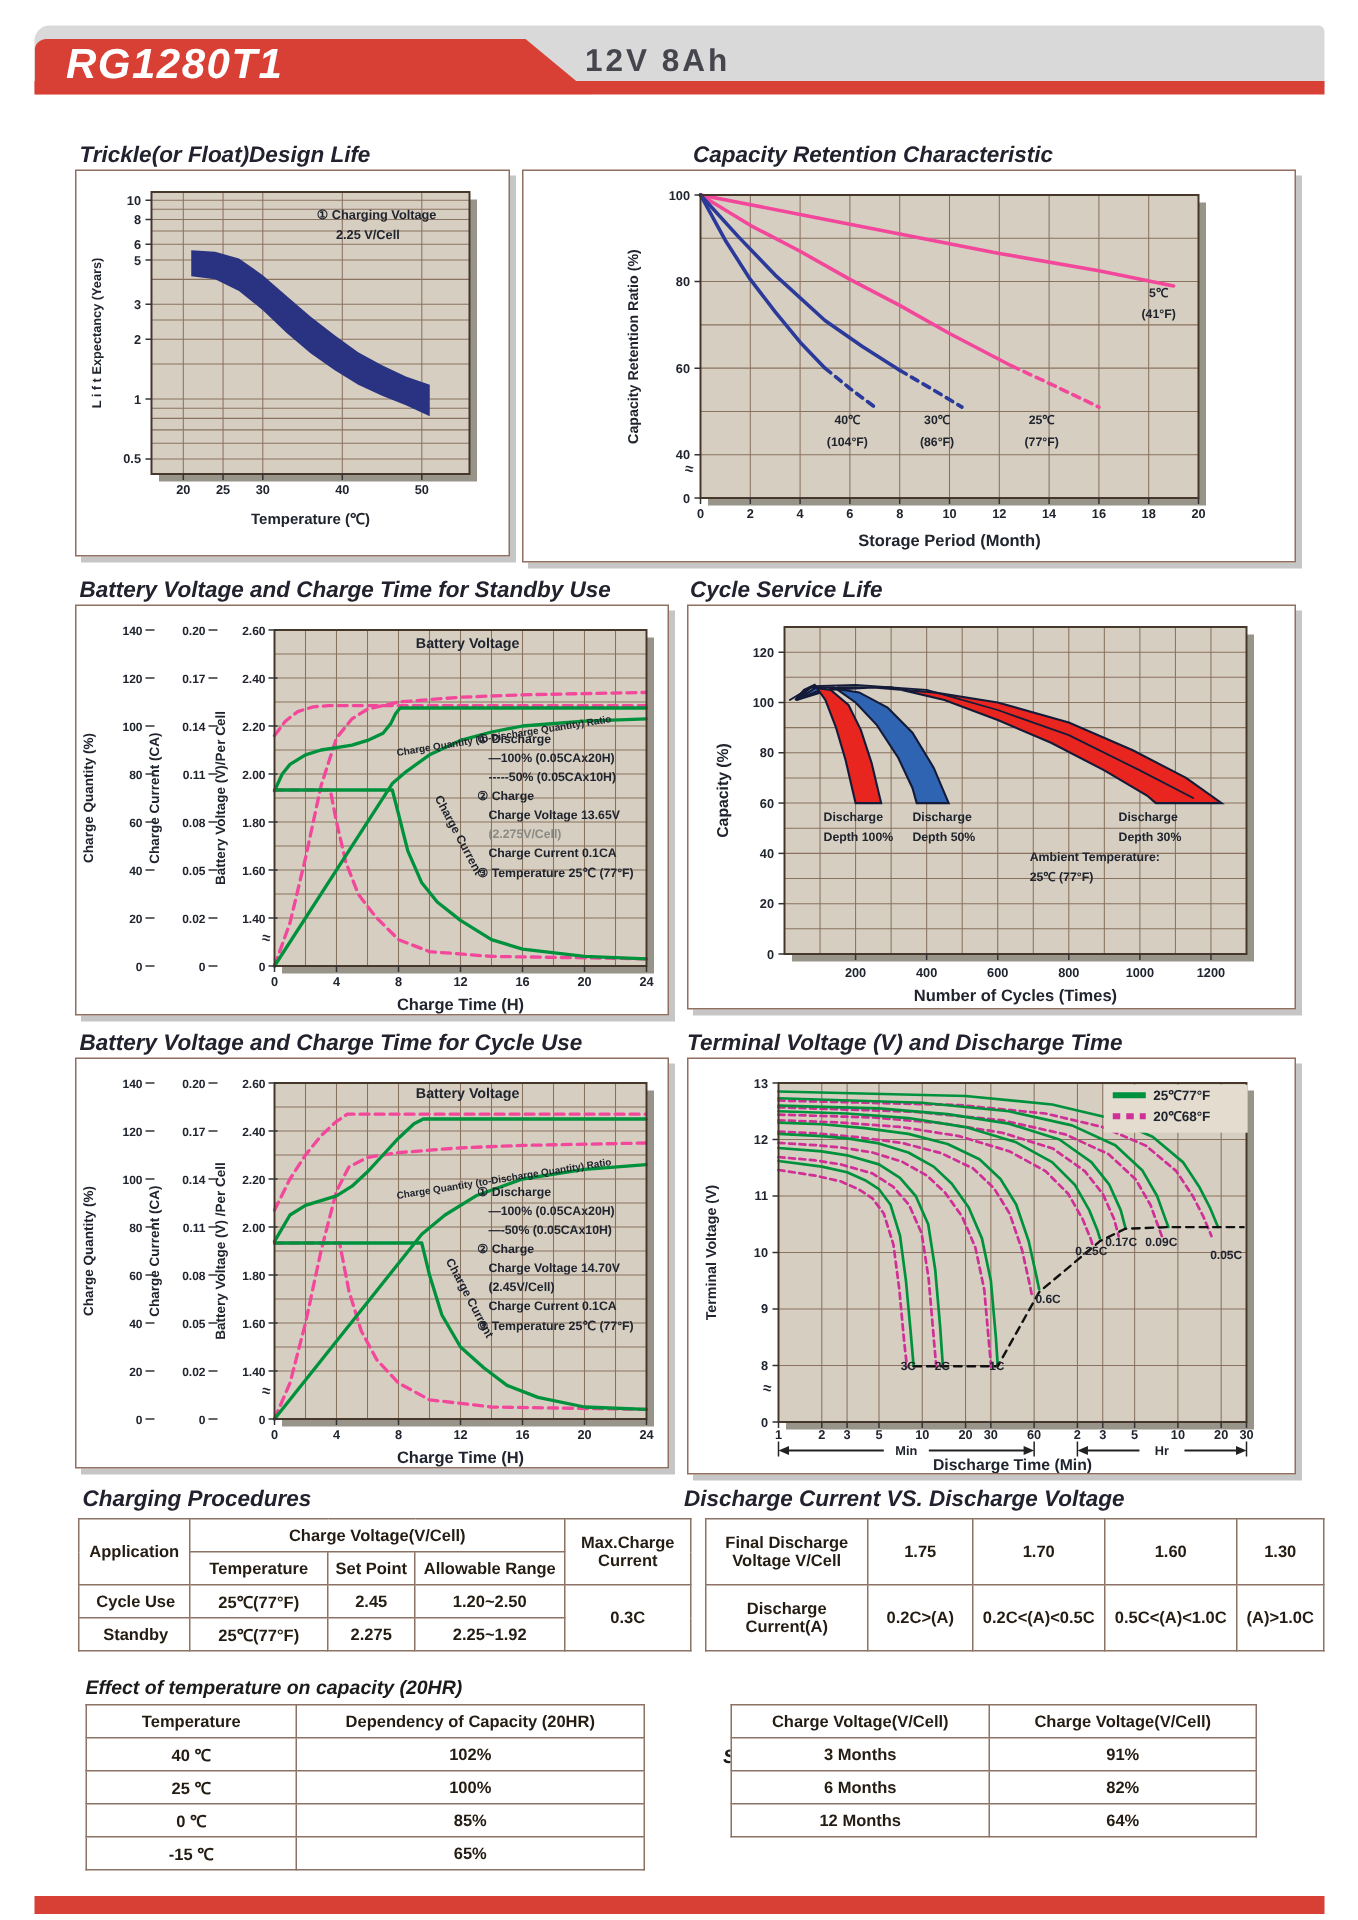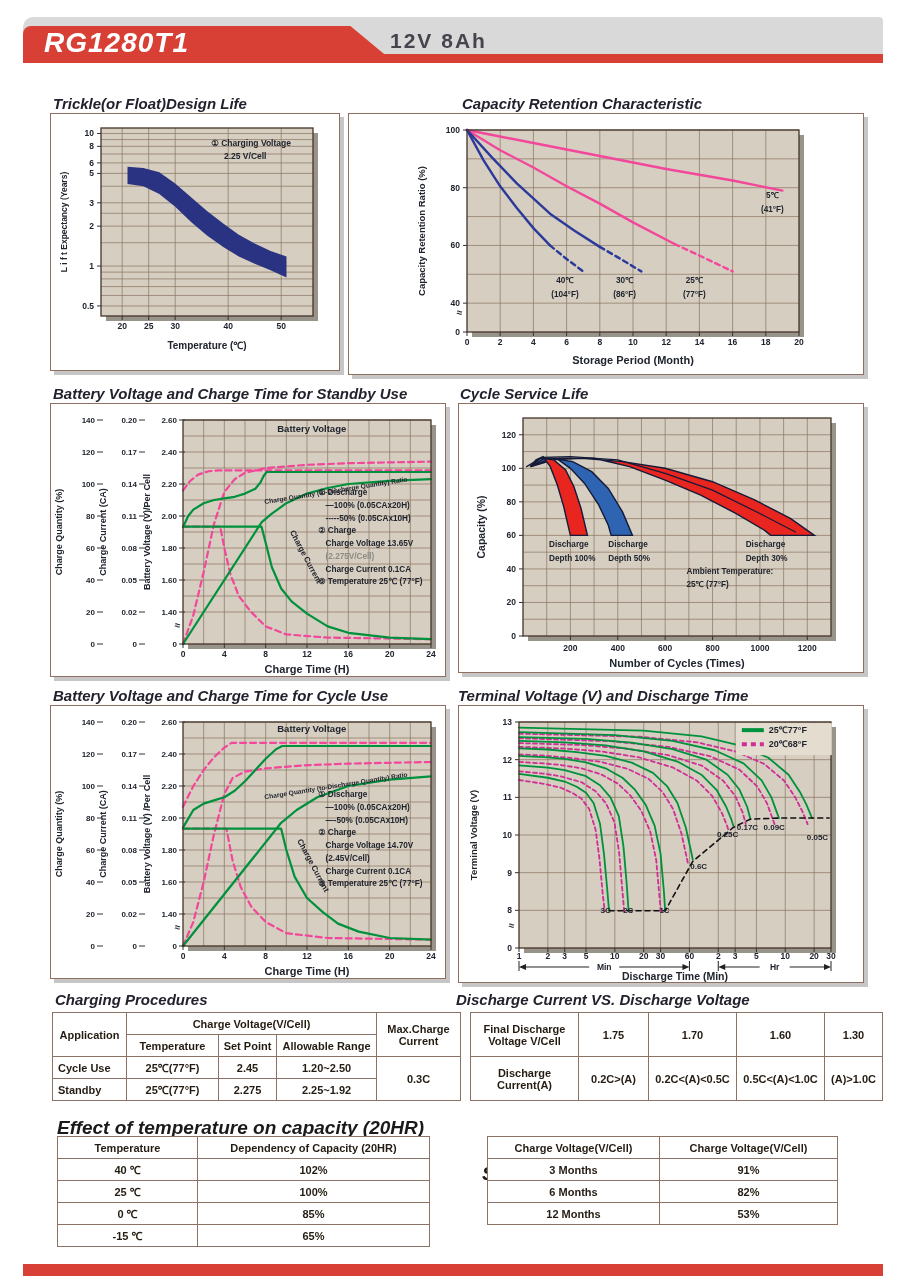--- a/index.html
+++ b/index.html
@@ -5,27 +5,27 @@
   html,body{margin:0;padding:0;background:#fff;}
   body{font-family:"Liberation Sans",sans-serif;}
   .page{position:relative;width:905px;height:1280px;background:#fff;overflow:hidden;}
   .hdr-band{position:absolute;left:23px;top:17px;width:860px;height:45px;background:#d9d9d9;border-radius:10px 4px 4px 4px;}
   .hdr-red{position:absolute;left:23px;top:26px;width:372px;height:37px;background:#d84036;clip-path:polygon(0 0,88% 0,100% 100%,0 100%);border-radius:8px 0 0 0;}
   .red-strip{position:absolute;left:23px;top:54px;width:860px;height:9px;background:#d84036;}
   .model{position:absolute;left:44px;top:27px;font-style:italic;font-weight:bold;font-size:28px;color:#ffffff;letter-spacing:1px;}
   .spec{position:absolute;left:390px;top:29px;font-weight:bold;font-size:21px;color:#45454e;letter-spacing:2px;}
   .sec-t{position:absolute;font-style:italic;font-weight:bold;font-size:15px;color:#22222e;white-space:nowrap;}
   .sec-t.r{text-align:left;}
-  .sec-t.sm{font-size:19px;color:#1a1a1a;}
+  .sec-t.sm{font-size:13px;color:#1a1a1a;}
   .panel{position:absolute;background:#fff;border:1px solid #8f6f5f;box-shadow:4px 4px 0 #c6c6c6;}
   .panel svg{display:block;width:100%;height:100%;}
   svg text{font-family:"Liberation Sans",sans-serif;}
   table.tbl{position:absolute;border-collapse:collapse;background:#fff;table-layout:fixed;}
   table.tbl td{border:1px solid #8c7264;text-align:center;vertical-align:middle;font-weight:bold;font-size:11px;color:#241c12;padding:1px 3px;white-space:pre-line;}
-  table.tbl td.l{text-align:left;padding-left:5px;}
+  table.tbl td.l{text-align:center;padding-left:5px;}
   .bottom-bar{position:absolute;left:23px;top:1264px;width:860px;height:12px;background:#d84036;}
 </style>
 </head>
 <body>
 
 <div class="page">
 
   <div class="hdr-band"></div>
   <div class="red-strip"></div>
   <div class="hdr-red"></div>
@@ -700,19 +700,19 @@
     <tr style="height:22px;">
           <td>3 Months</td>
           <td>91%</td>
         </tr>
     <tr style="height:22px;">
           <td>6 Months</td>
           <td>82%</td>
         </tr>
     <tr style="height:22px;">
           <td>12 Months</td>
-          <td>53%</td>
+          <td>64%</td>
         </tr>
   </tbody>
     </table>
 
   <div class="bottom-bar"></div>
 </div>
 
 </body></html>

